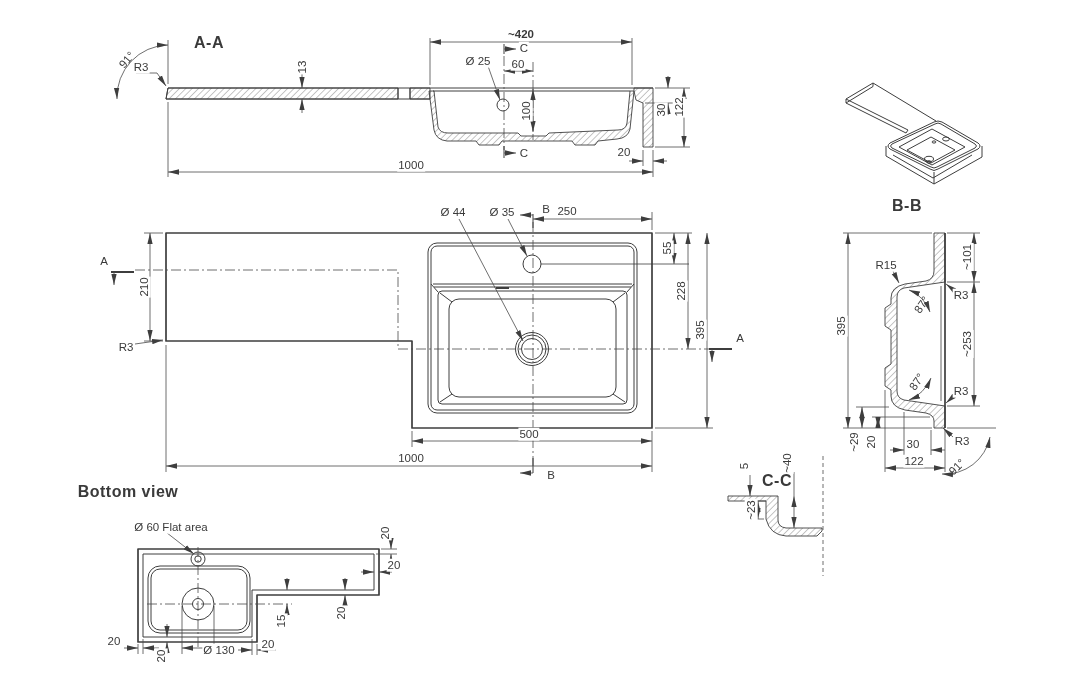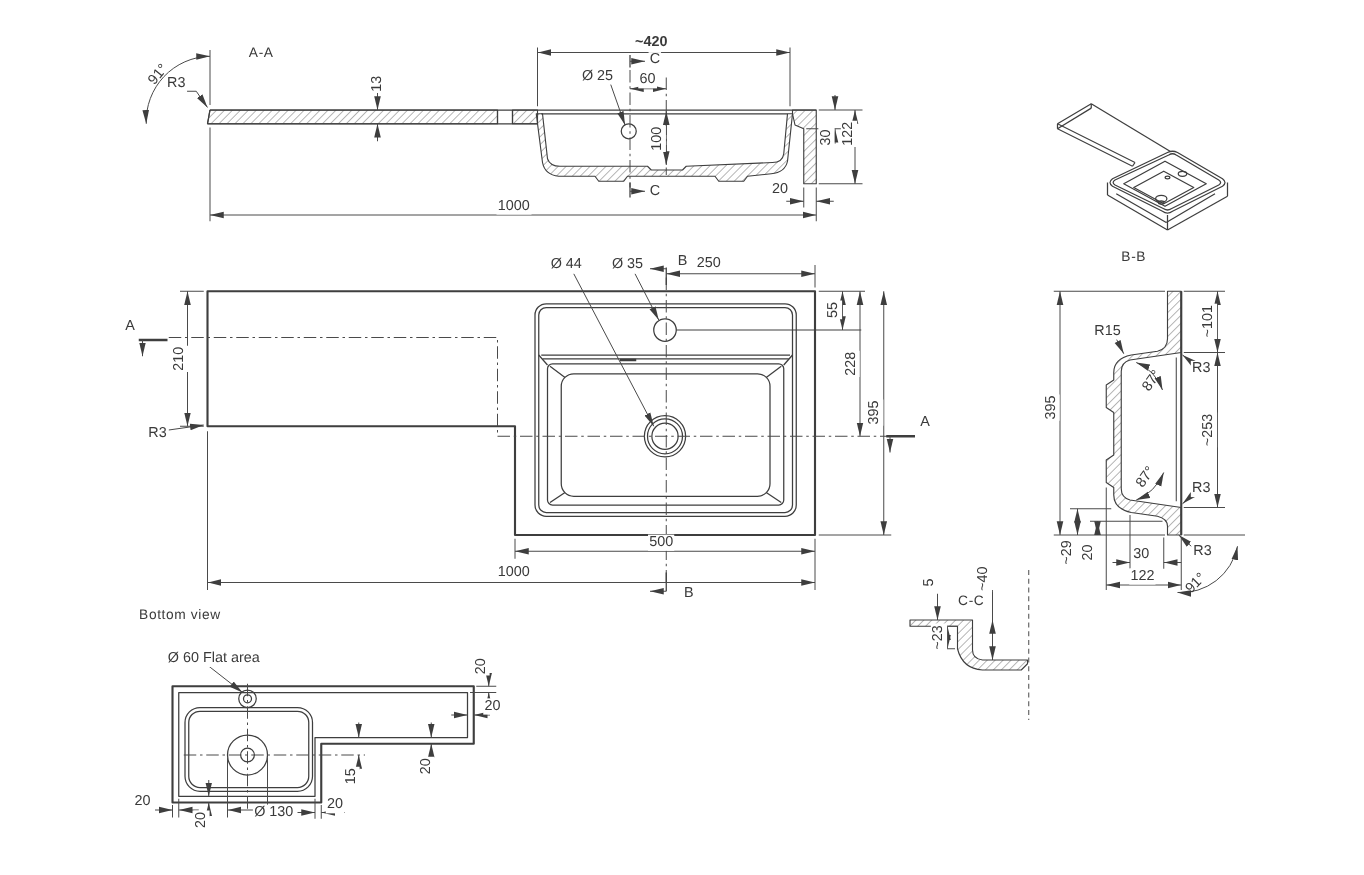--- a/index.html
+++ b/index.html
@@ -10,21 +10,21 @@
   .t{stroke:#3e3e3e;stroke-width:1;fill:none;stroke-linejoin:round;}
   .t2{stroke:#3e3e3e;stroke-width:.8;fill:none;}
   .d{stroke:#4a4a4a;stroke-width:.8;fill:none;}
   .cl{stroke:#4a4a4a;stroke-width:.8;fill:none;stroke-dasharray:10 3 2 3;}
   .dash{stroke:#4a4a4a;stroke-width:.8;fill:none;stroke-dasharray:4 3;}
   .hf{fill:url(#hp);stroke:#3e3e3e;stroke-width:.9;stroke-linejoin:round;}
   .bold2{stroke:#3e3e3e;stroke-width:2;fill:none;}
   .lbl{position:absolute;font-size:11.5px;color:#3a3a3a;white-space:nowrap;line-height:1.1;
        transform:translate(-50%,-50%);background:#ffffff;padding:0 1px;}
   .v{transform:translate(-50%,-50%) rotate(-90deg);}
-  .title{font-size:11px;background:none;letter-spacing:.5px;}
+  .title{font-size:16px;background:none;letter-spacing:.5px;font-weight:bold;}
   .nobg{background:none;}
 </style>
 </head>
 <body>
 
 <div id="page">
 
 <svg id="geo" width="1091" height="700" viewBox="0 0 1091 700">
   <defs>
     <pattern id="hp" width="4.5" height="4.5" patternUnits="userSpaceOnUse" patternTransform="rotate(45)">
@@ -292,21 +292,21 @@
 <span class="lbl" style="left:913px;top:444px;">30</span>
 <span class="lbl" style="left:914px;top:461px;">122</span>
 <span class="lbl" style="left:962px;top:441px;">R3</span>
 <span class="lbl nobg" style="left:957px;top:467px;transform:translate(-50%,-50%) rotate(-45deg);">91°</span>
 
 <span class="lbl title" style="left:777px;top:481px;">C-C</span>
 <span class="lbl v" style="left:744px;top:466px;">5</span>
 <span class="lbl v" style="left:787px;top:463px;">~40</span>
 <span class="lbl v" style="left:751px;top:510px;">~23</span>
 
-<span class="lbl title" style="left:144px;top:492px;">Bottom view</span>
+<span class="lbl title" style="left:128px;top:492px;">Bottom view</span>
 <span class="lbl" style="left:171px;top:527px;">Ø 60 Flat area</span>
 <span class="lbl v" style="left:385px;top:533px;">20</span>
 <span class="lbl" style="left:394px;top:565px;">20</span>
 <span class="lbl v" style="left:341px;top:613px;">20</span>
 <span class="lbl v" style="left:281px;top:621px;">15</span>
 <span class="lbl" style="left:114px;top:641px;">20</span>
 <span class="lbl v" style="left:161px;top:656px;">20</span>
 <span class="lbl" style="left:198px;top:650px;margin-left:21px;">Ø 130</span>
 <span class="lbl" style="left:268px;top:644px;">20</span>
 

